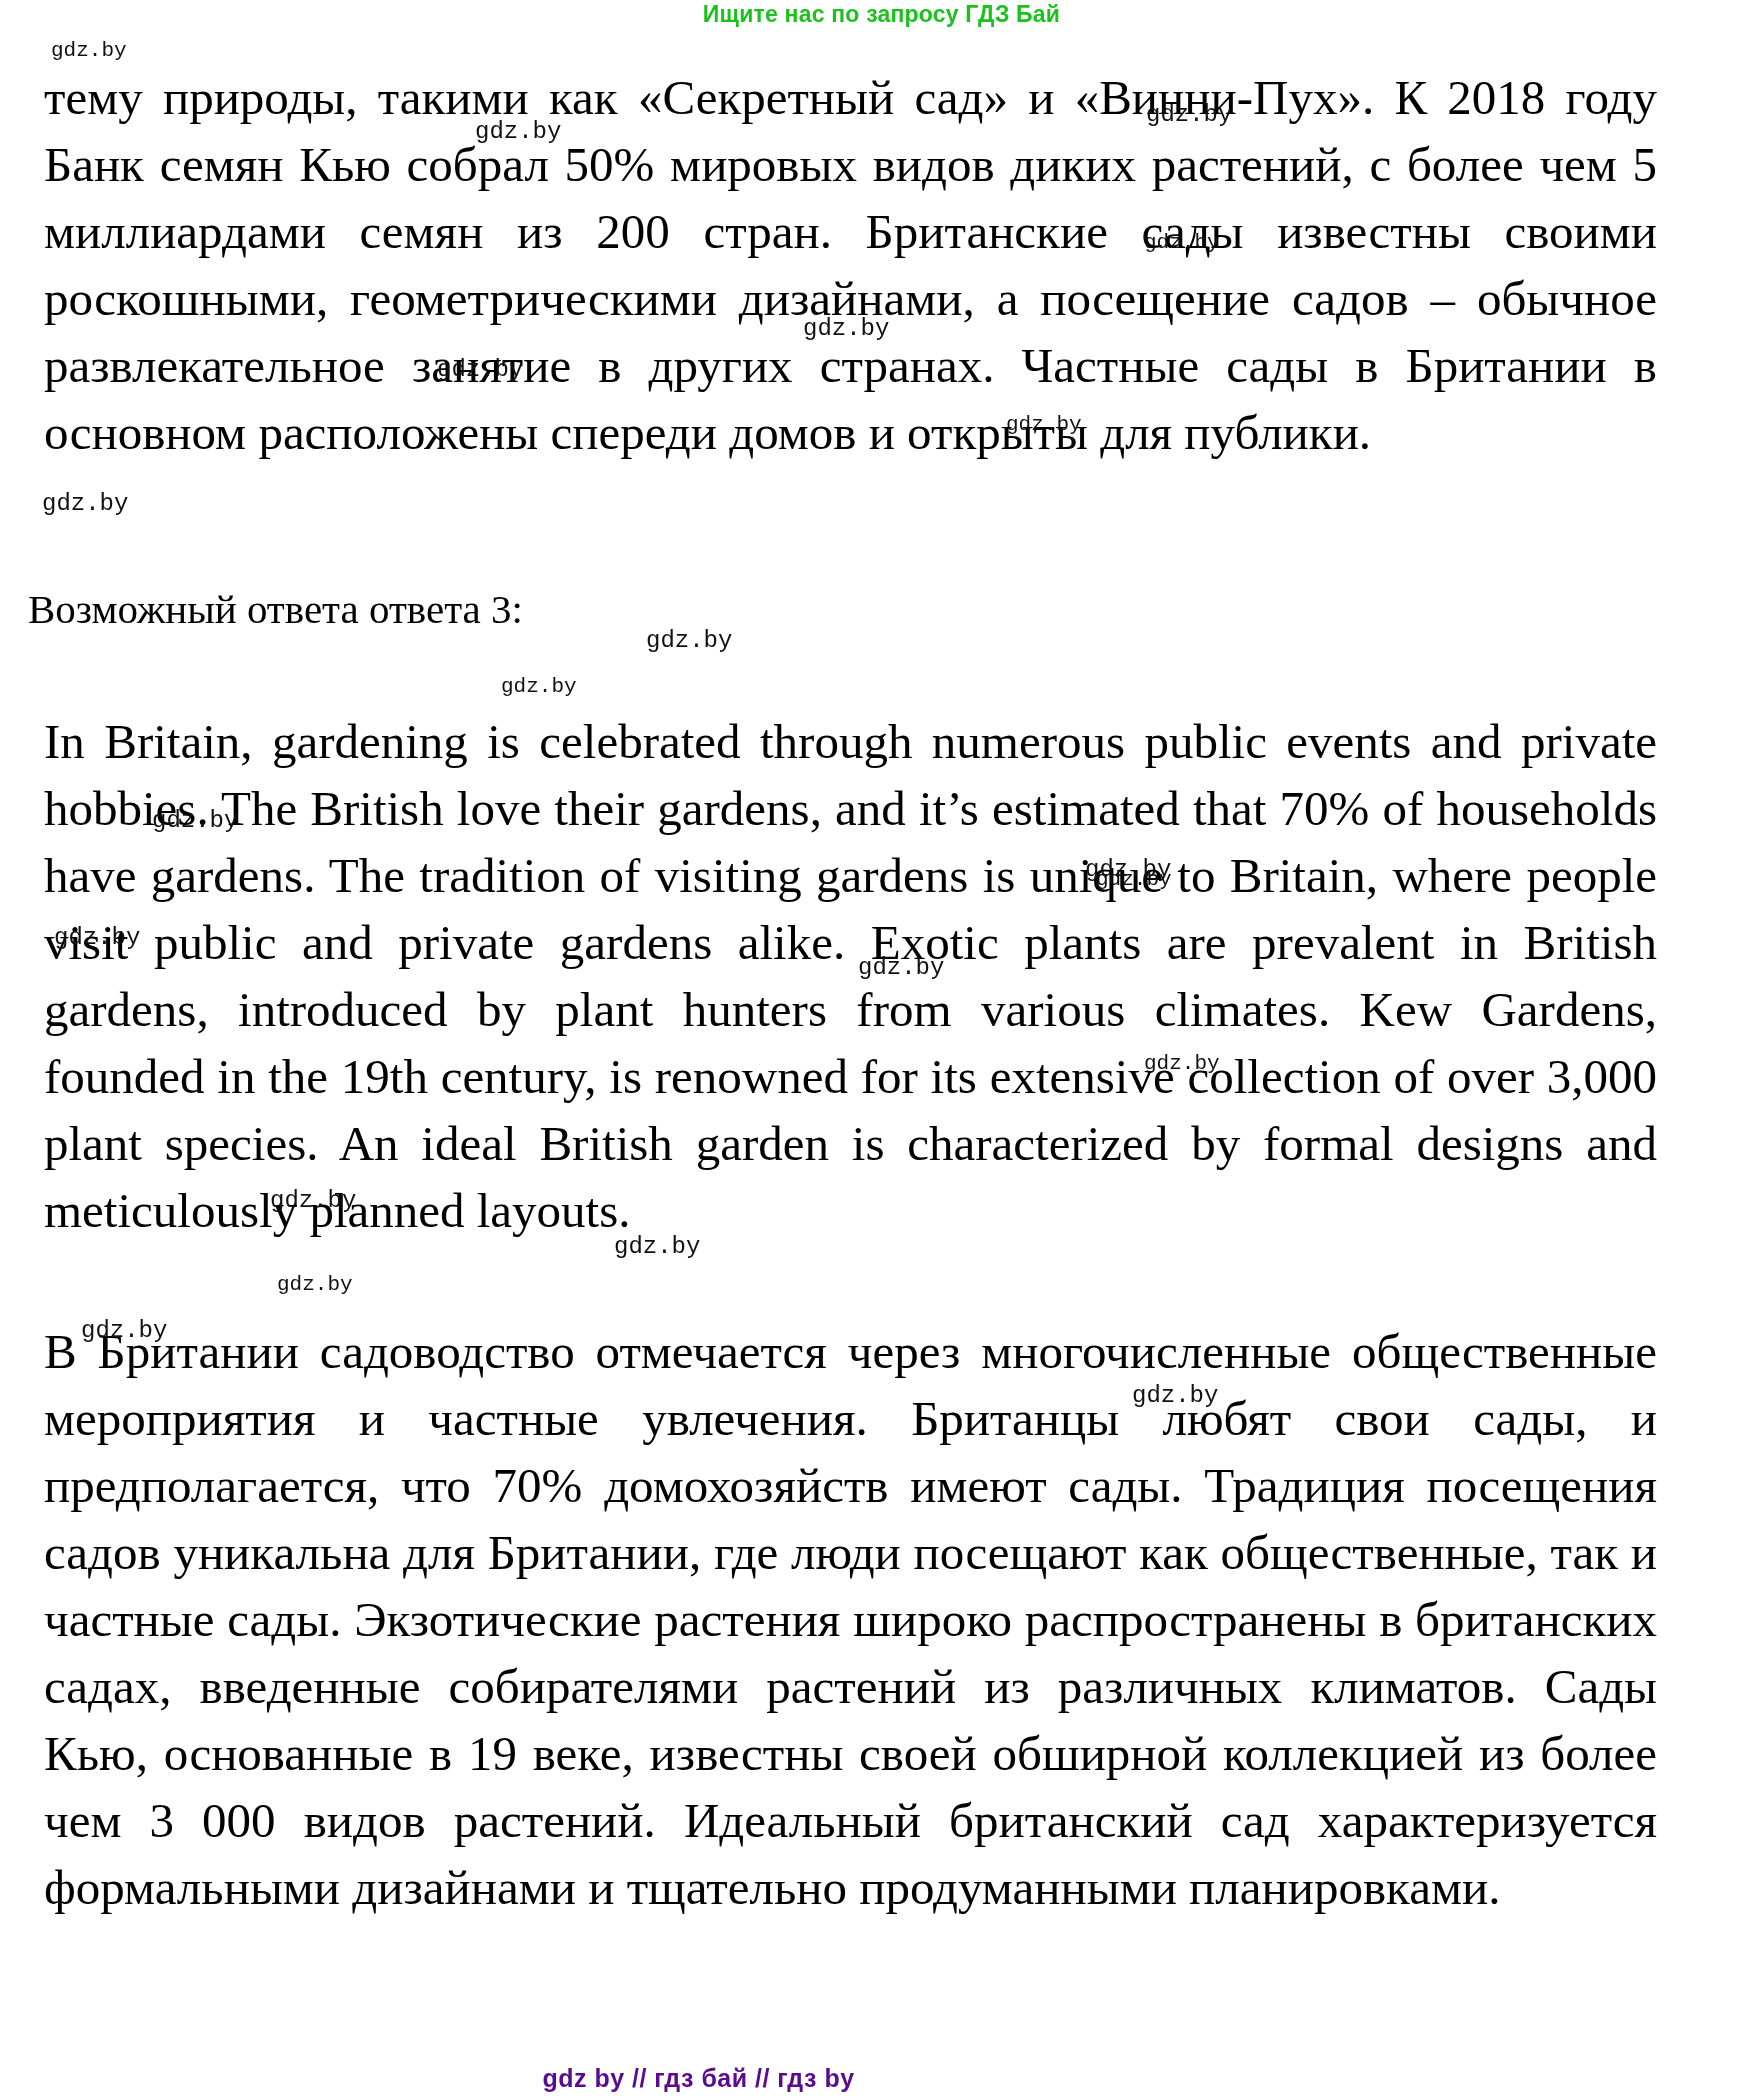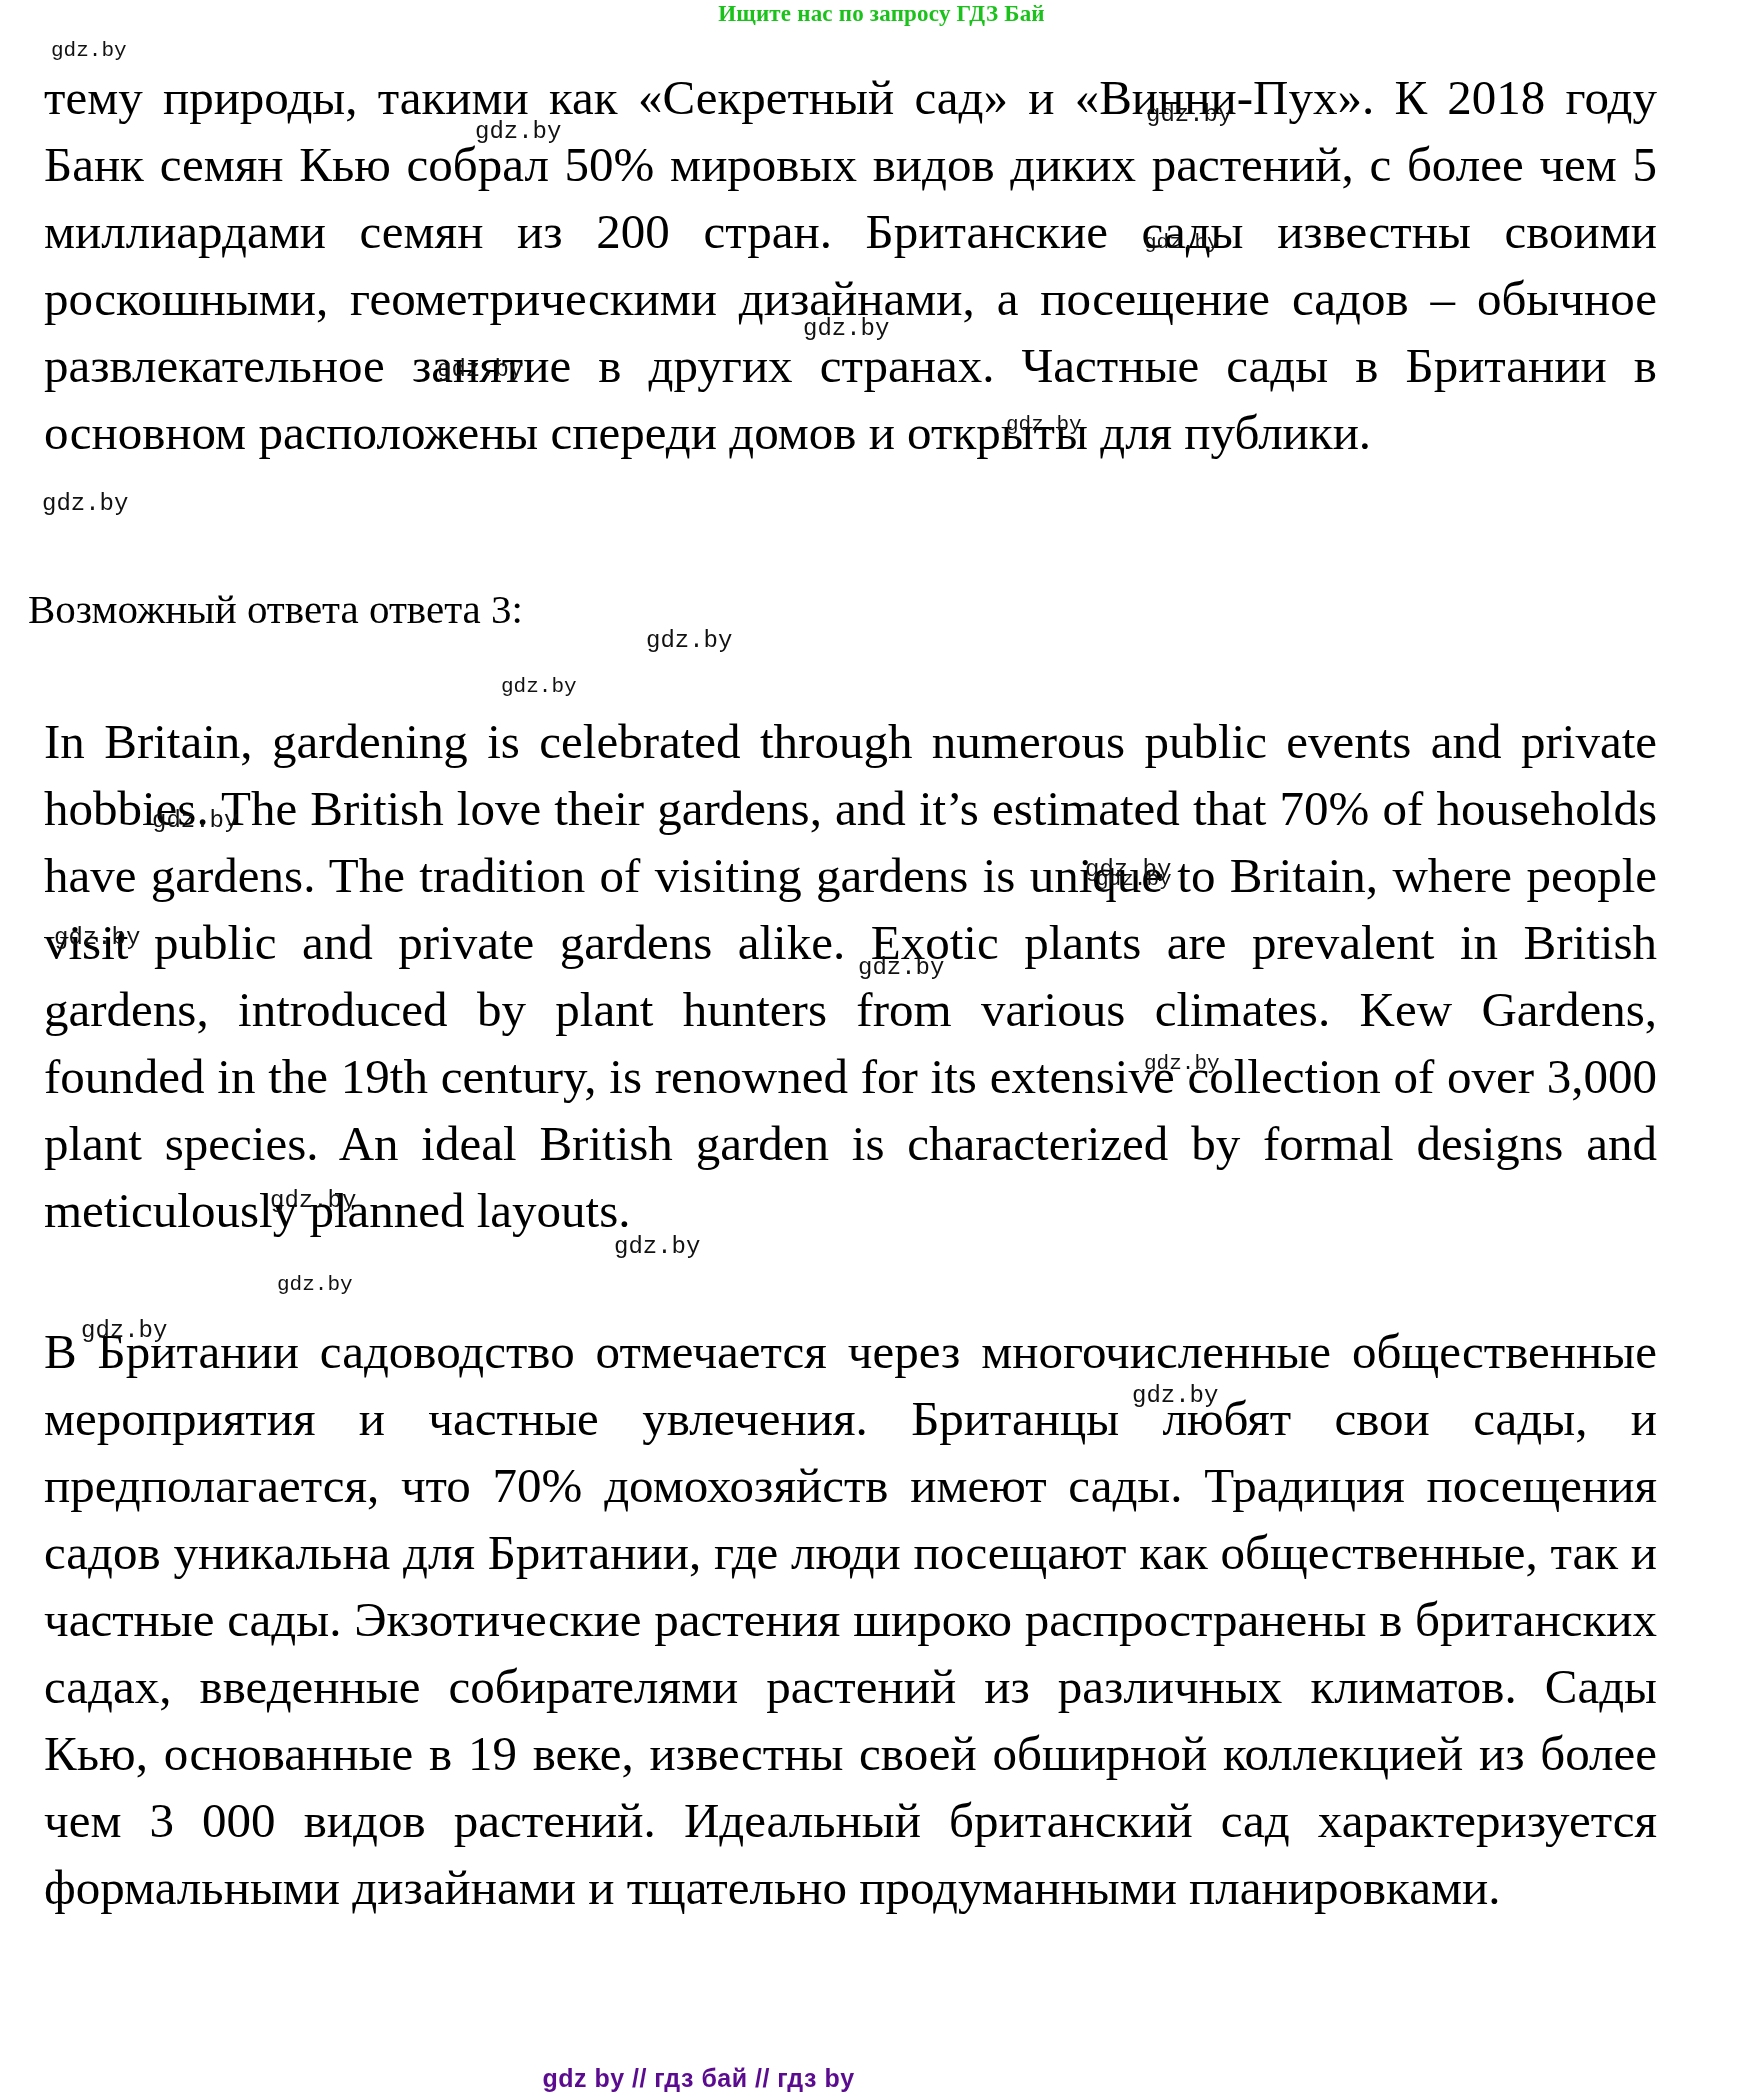--- a/index.html
+++ b/index.html
@@ -25,21 +25,21 @@
     height: 2100px;
   }
 
   
   .site-header {
     position: absolute;
     top: 0px;
     left: 0;
     width: 1763px;
     text-align: center;
-    font-family: Liberation Serif, serif;
+    font-family: Liberation Sans, sans-serif;
     font-size: 23px;
     font-weight: 700;
     color: #1bc21b;
     letter-spacing: 0.2px;
     line-height: 28px;
   }
 
   
   .column {
     position: absolute;

